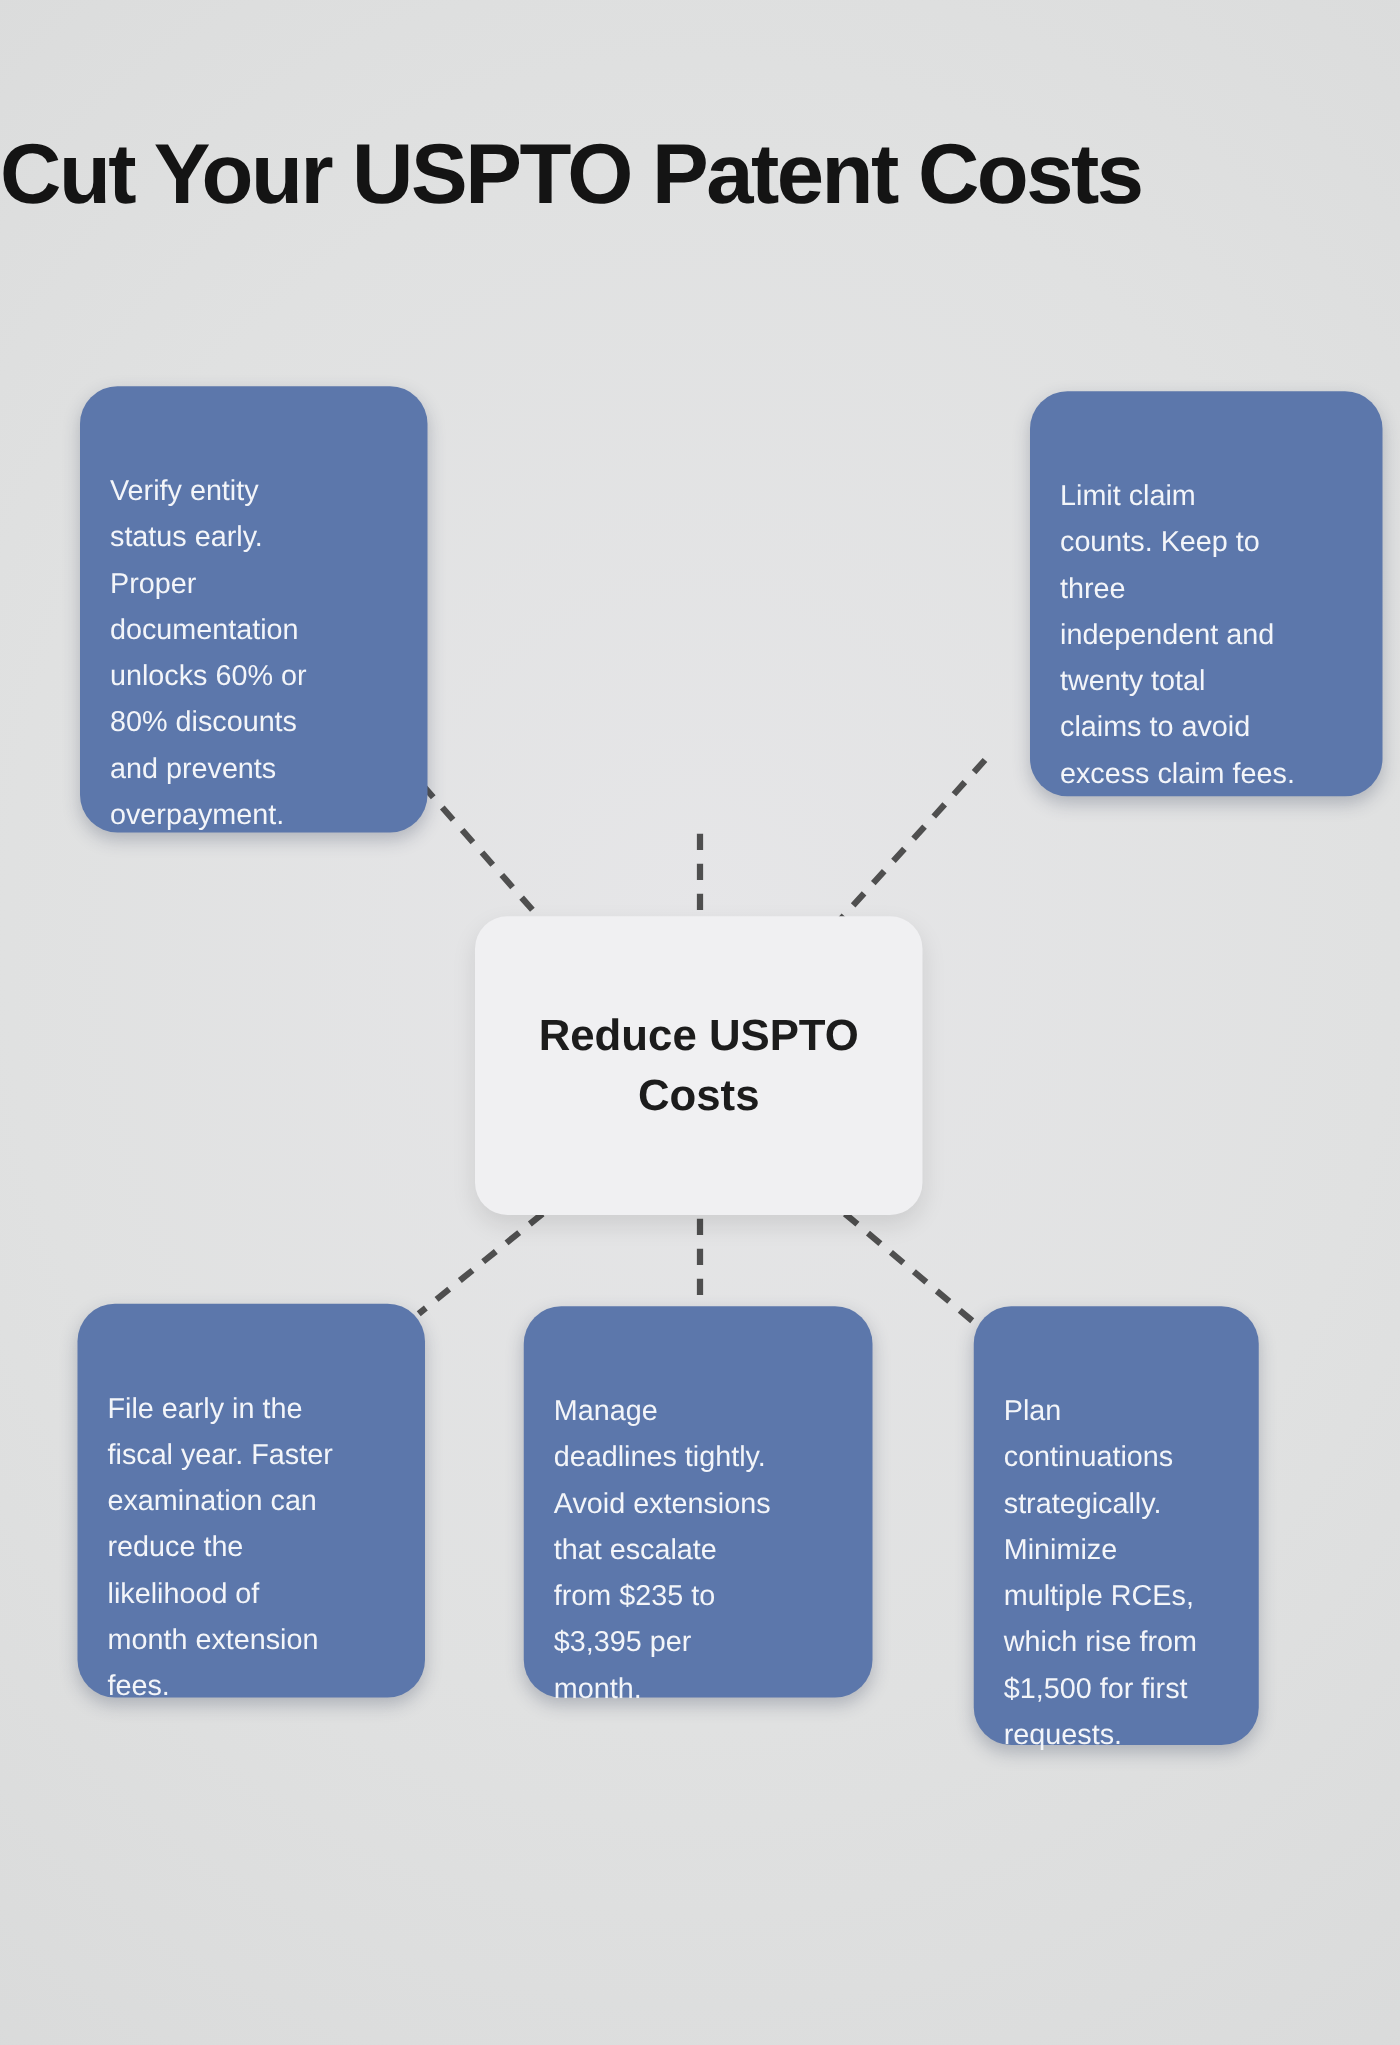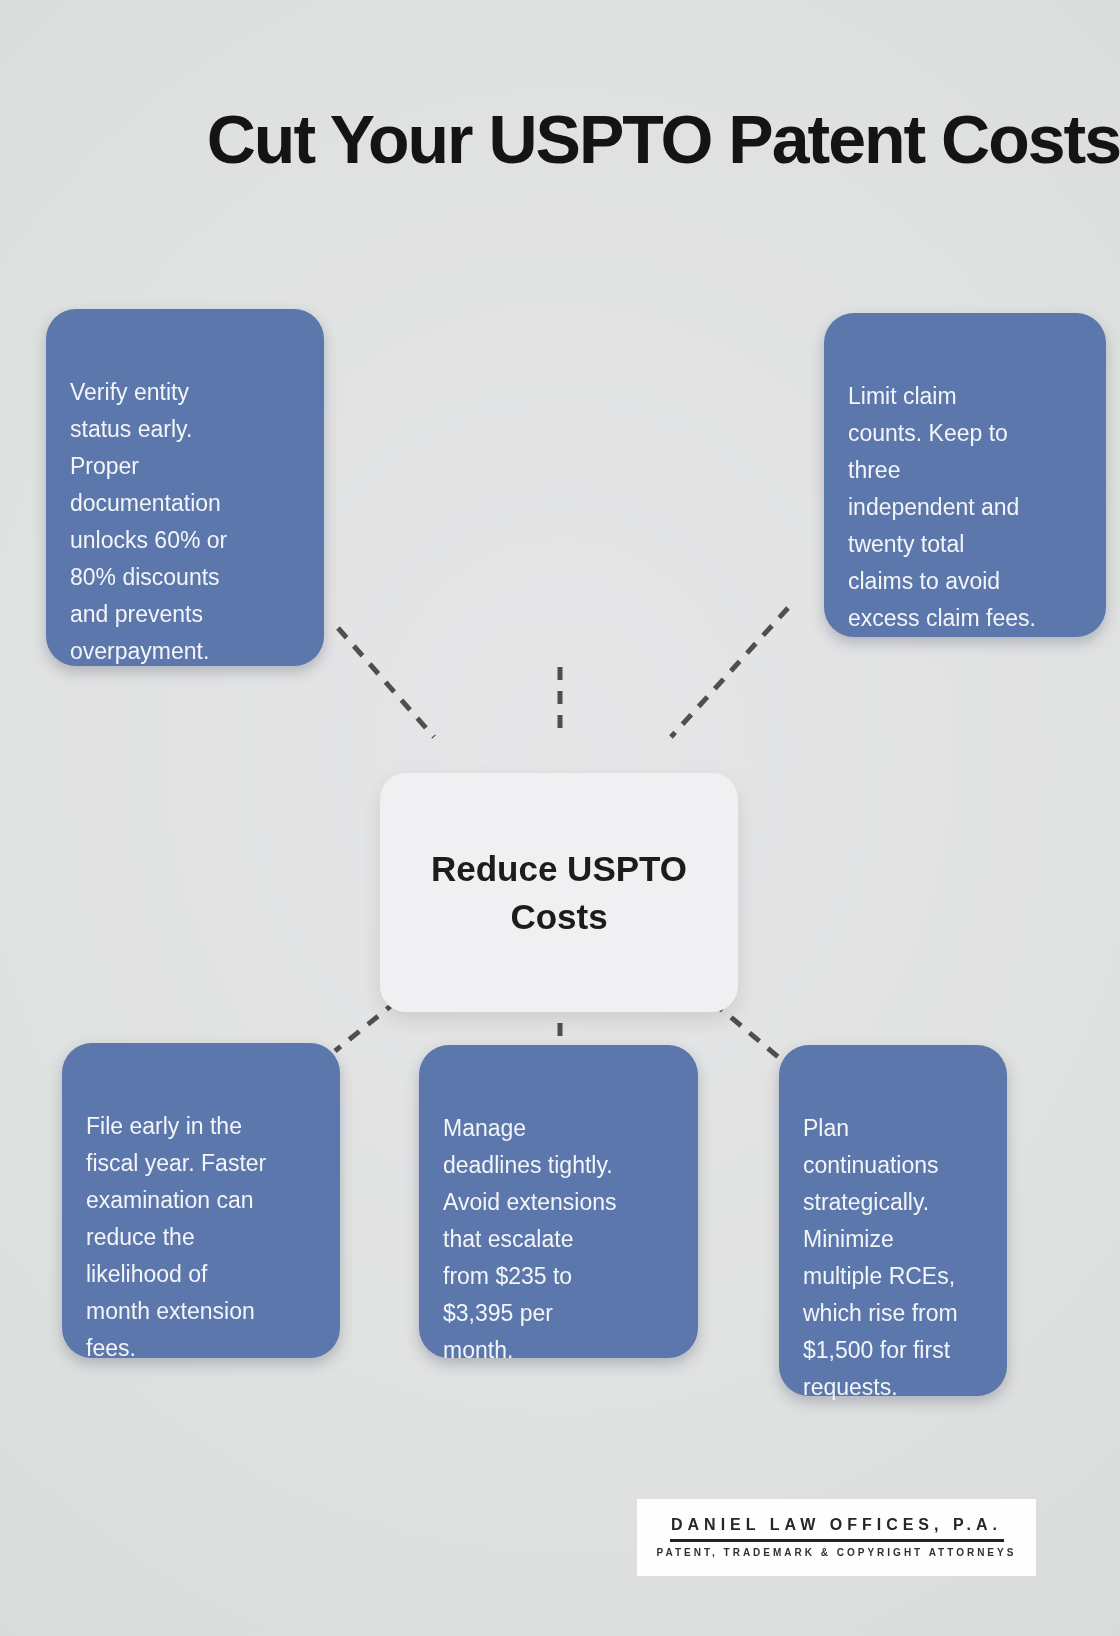--- a/index.html
+++ b/index.html
@@ -6,52 +6,51 @@
   .canvas{
     position:relative;
     width:1120px;height:1636px;
     margin:0 auto;
     overflow:hidden;
     font-family:"Liberation Sans","DejaVu Sans",sans-serif;
     background:radial-gradient(ellipse 90% 70% at 50% 46%, #e6e6e8 0%, #e0e1e1 55%, #d9dada 100%);
   }
   .title{
     position:absolute;left:0;right:0;top:100px;
-    text-align:right;
+    text-align:left;
     font-size:68px;font-weight:700;letter-spacing:-2px;
     color:#141414;
     margin:0;
   }
   .connectors{position:absolute;left:0;top:0;pointer-events:none;}
   .tip-box{
     position:absolute;
     background:#5c77ab;
     border-radius:30px;
     box-shadow:0 6px 14px rgba(50,60,85,.28);
     color:#f3f5f9;
     font-size:23px;line-height:37px;
     padding:28px 24px;
     box-sizing:border-box;
     white-space:pre-line;
   }
-  .box-1{left:46px;top:309px;width:278px;height:357px;}
+  .box-1{left:64px;top:309px;width:278px;height:357px;}
   .box-2{left:419px;top:309px;width:279px;height:357px;}
   .box-3{left:824px;top:313px;width:282px;height:324px;}
   .box-4{left:62px;top:1043px;width:278px;height:315px;}
   .box-5{left:419px;top:1045px;width:279px;height:313px;}
   .box-6{left:779px;top:1045px;width:228px;height:351px;}
   .center-box{
     position:absolute;left:380px;top:733px;width:358px;height:239px;
     background:#f0f0f2;
     border-radius:26px;
     box-shadow:0 8px 20px rgba(0,0,0,.10);
     display:flex;align-items:center;justify-content:center;
     text-align:center;
     box-sizing:border-box;
-    margin-top:40px;
   }
   .center-label{
     font-size:35px;font-weight:700;line-height:48px;
     color:#1c1c1c;
     white-space:pre-line;
     margin:0;
   }
   .logo-box{
     position:absolute;left:637px;top:1499px;width:399px;height:77px;
     background:#fefefe;
@@ -141,19 +140,14 @@
     <span>Plan
 continuations
 strategically.
 Minimize
 multiple RCEs,
 which rise from
 $1,500 for first
 requests.</span>
   </div>
 
-  <div class="logo-box">
-    <div class="logo-name">DANIEL LAW OFFICES, P.A.</div>
-    <div class="logo-rule"></div>
-    <div class="logo-tagline">PATENT, TRADEMARK &amp; COPYRIGHT ATTORNEYS</div>
-  </div>
 
 </div>
 
 </body></html>

